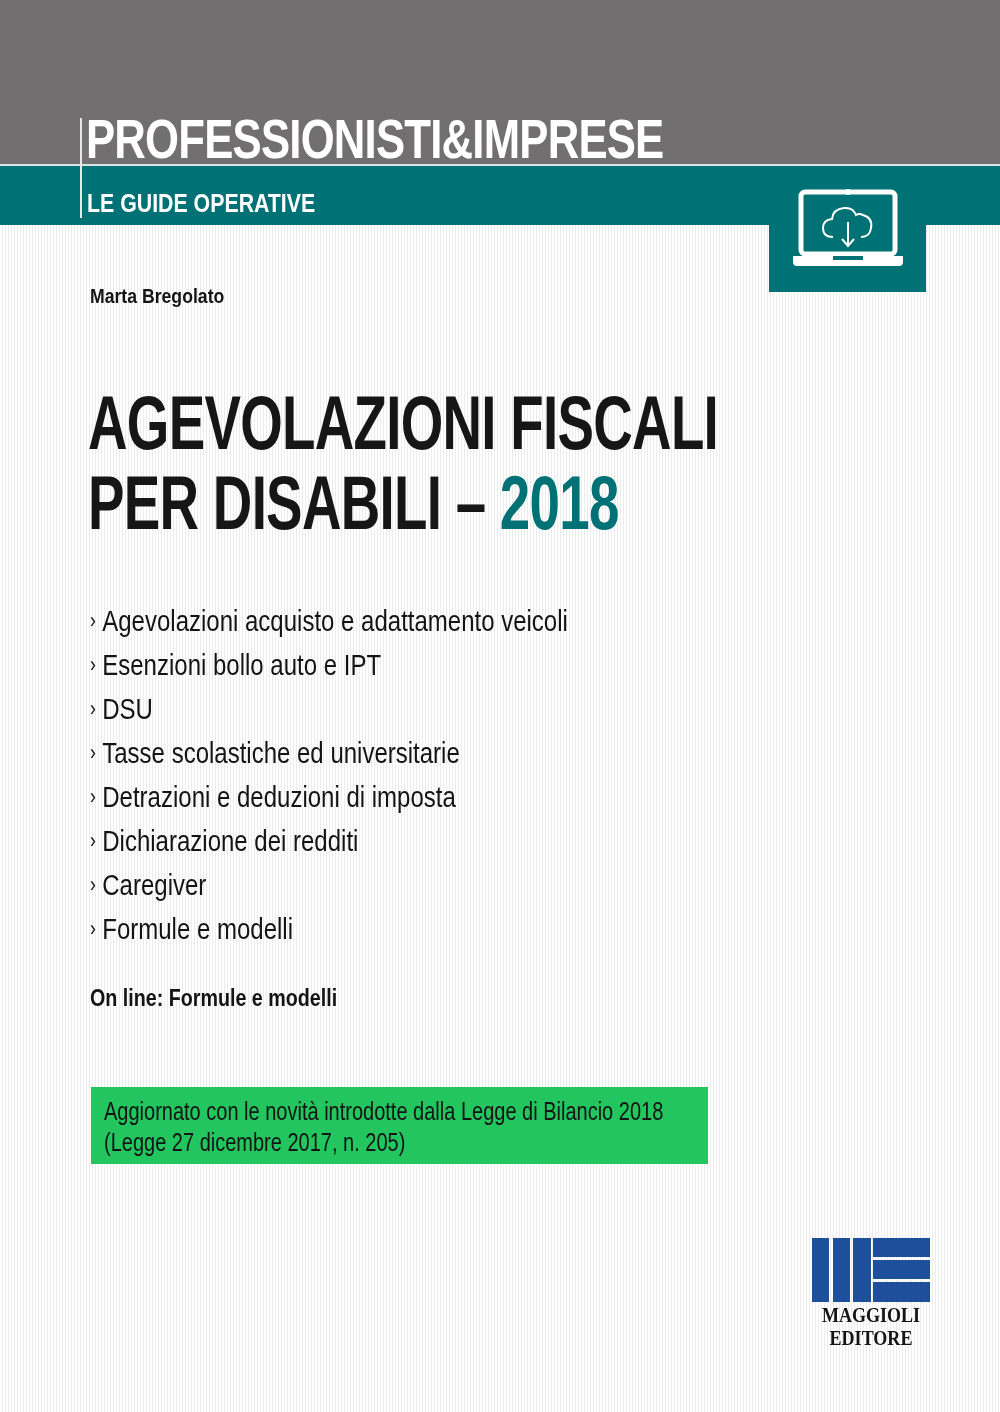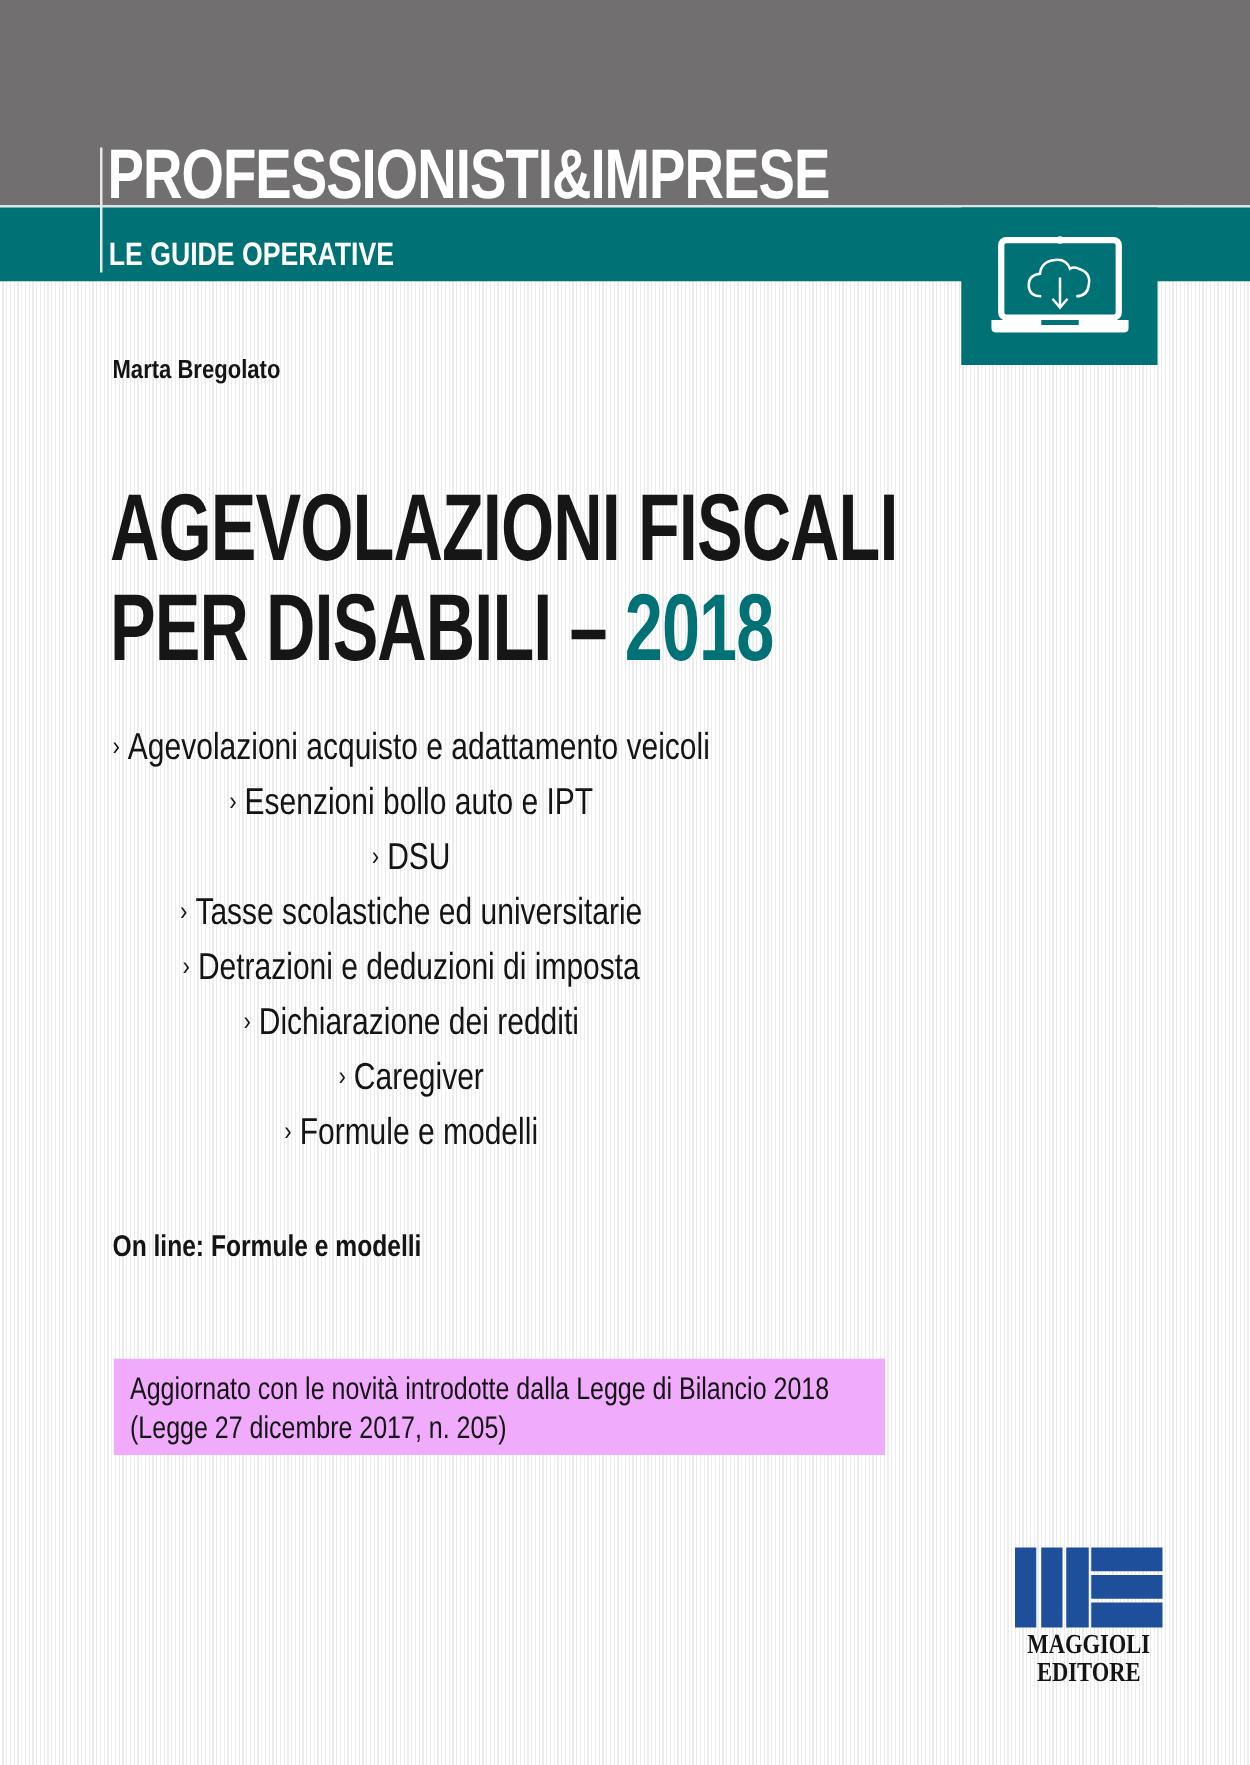--- a/index.html
+++ b/index.html
@@ -52,36 +52,36 @@
       transform: scaleX(0.84); transform-origin: left top; white-space: nowrap;
     }
     .title {
       position: absolute; left: 88px; top: 383px;
       font-weight: bold; font-size: 76px; line-height: 80px; color: #161616;
       transform: scaleX(0.72); transform-origin: left top; white-space: nowrap;
       letter-spacing: -1px;
     }
     .title .year { color: #007174; }
     .topics {
-      position: absolute; left: 90px; top: 575px; list-style: none; text-align: center;
+      position: absolute; left: 90px; top: 599px; list-style: none;
     }
     .topics li {
       font-size: 30px; line-height: 44px; color: #141414;
       transform: scaleX(0.8); transform-origin: left top; white-space: nowrap;
       height: 44px;
     }
     .topics li .chev { font-size: 22px; margin-right: 8px; vertical-align: 3px; }
     .online-line {
       position: absolute; left: 90px; top: 983px;
       font-weight: bold; font-size: 24px; line-height: 30px; color: #141414;
       transform: scaleX(0.82); transform-origin: left top; white-space: nowrap;
     }
     .update-box {
       position: absolute; left: 91px; top: 1087px; width: 617px; height: 77px;
-      background: #f0abfc;
+      background: #22c55e;
       padding: 9px 0 0 13px;
     }
     .update-box p {
       font-size: 25px; line-height: 31px; color: #141414;
       transform: scaleX(0.8); transform-origin: left top; white-space: nowrap;
     }
     .logo {
       position: absolute; left: 812px; top: 1238px; width: 118px; height: 64px;
     }
     .logo .vbar { position: absolute; top: 0; width: 17px; height: 64px; background: #1d4f9b; }

